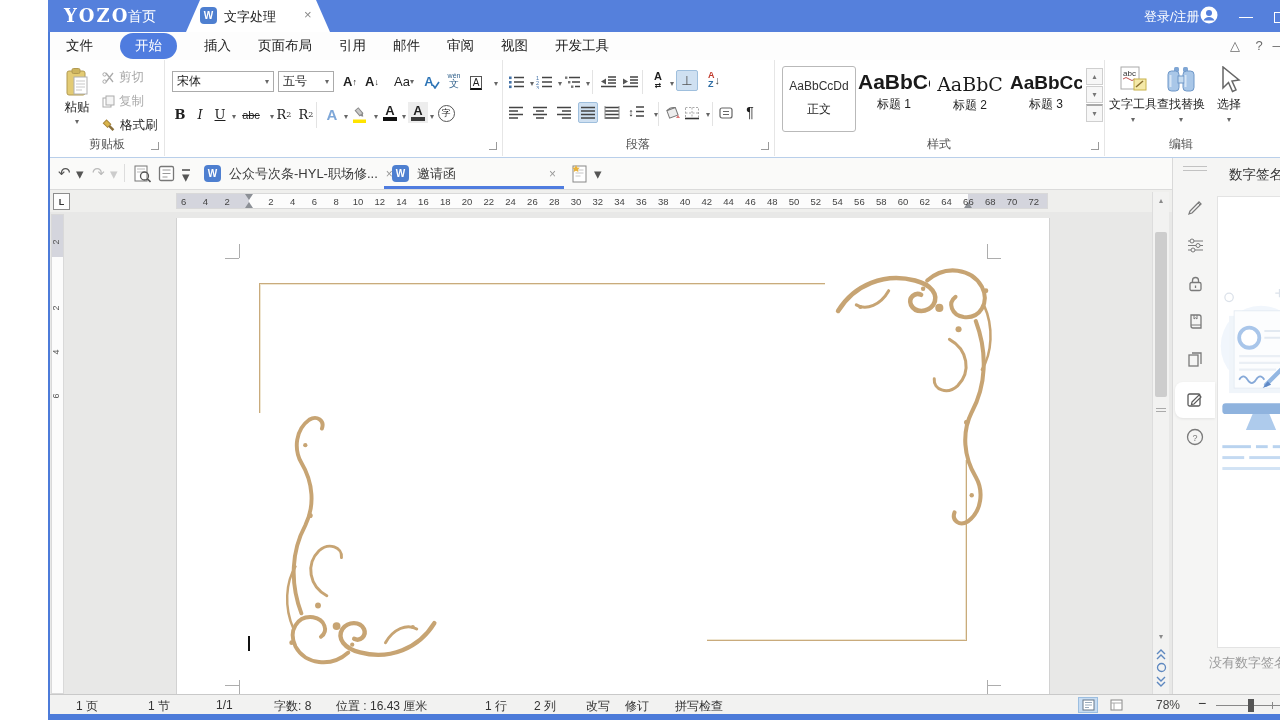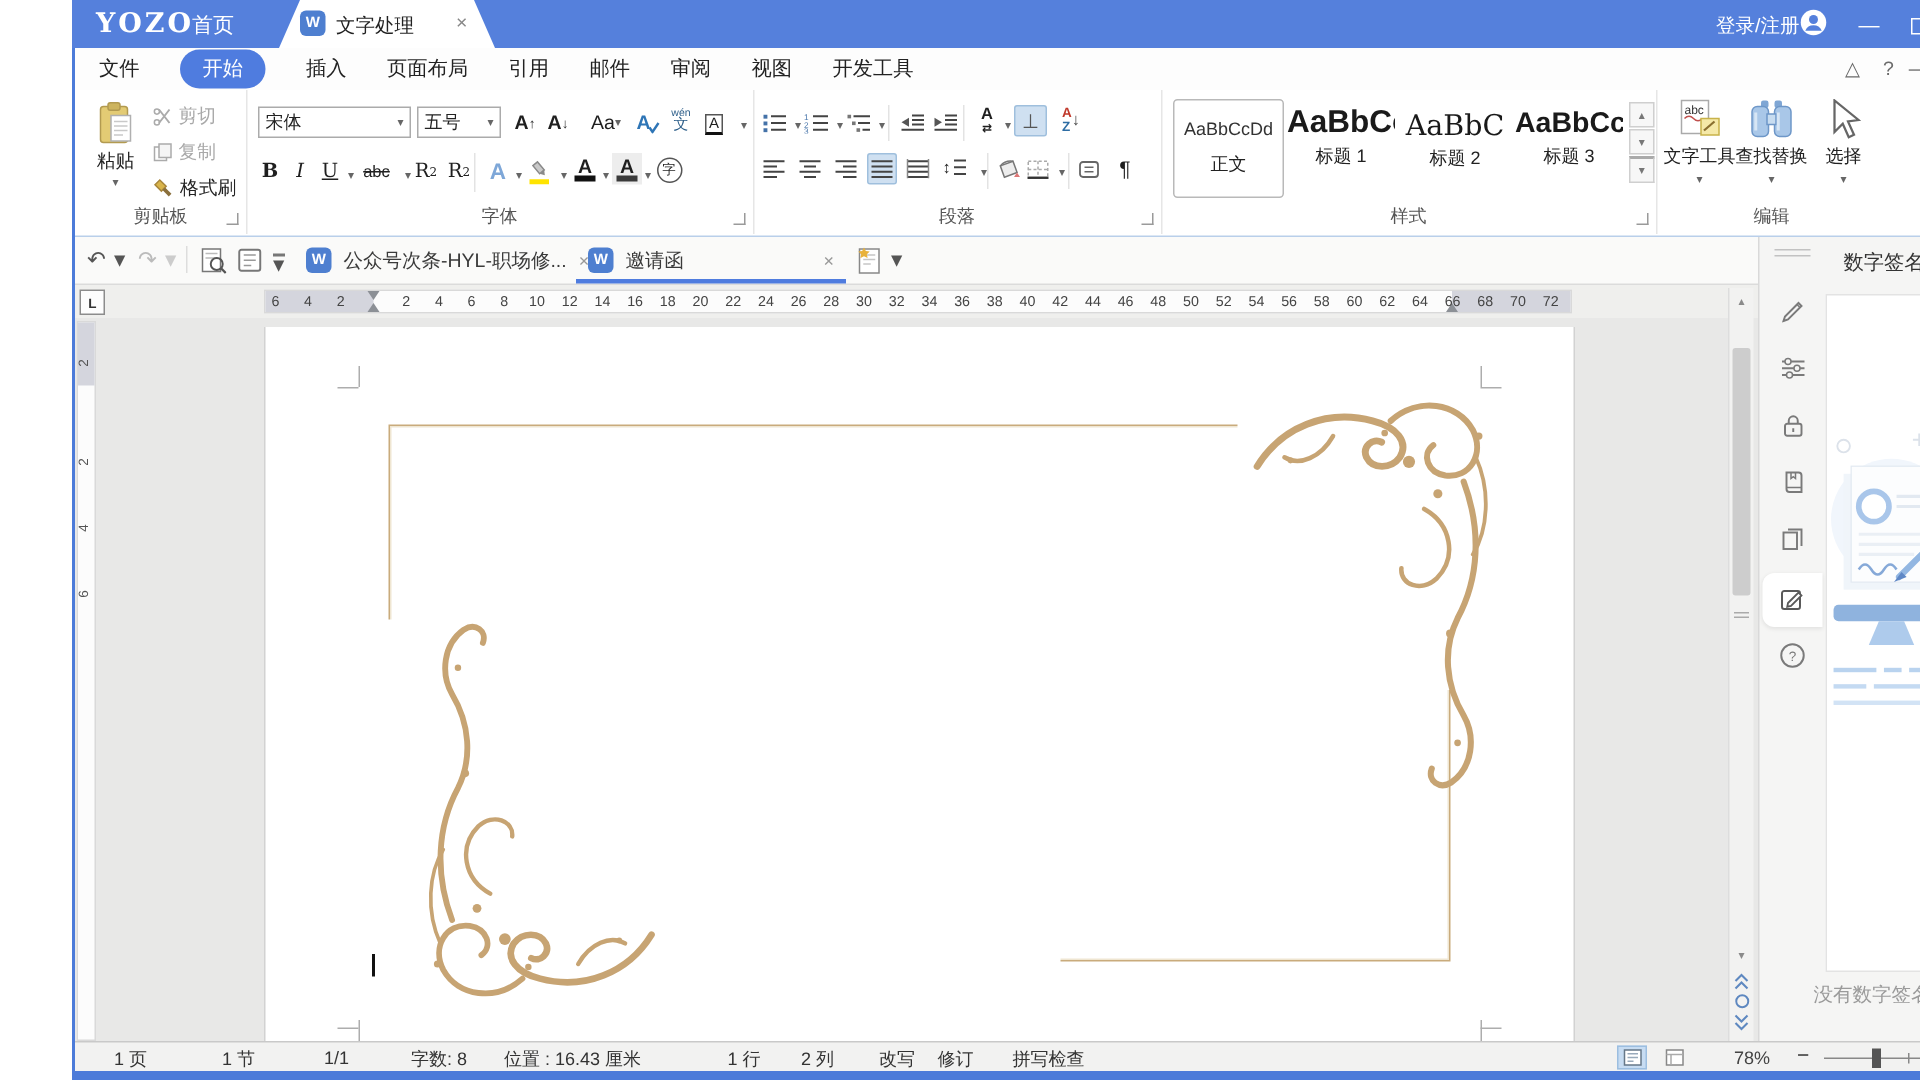--- a/index.html
+++ b/index.html
@@ -300,21 +300,20 @@
       <div class="fbtn bold" style="left:244px;top:42px;flex-direction:column;line-height:12px;background:#EDEDED;">
         <span>A</span>
           <span style="width:14px;height:4px;background:#3A3A3A;display:block;"></span>
       </div>
       <div class="fbtn" style="left:258px;top:46px;">
           <span class="car">▾</span>
         </div>
       <div class="fbtn" style="left:272px;top:43px;">
         <span style="border:1px solid #555;border-radius:50%;width:15px;height:15px;font-size:9px;display:flex;align-items:center;justify-content:center;">字</span>
       </div>
-      <div class="glabel">字体</div>
       <div class="lau"></div>
     </div>
 
     <div class="grp" style="left:454px;width:272px;">
       <div class="fbtn" style="left:4px;top:11px;">
         <svg width="17" height="14">
             <path d="M6 2.5h10M6 7h10M6 11.5h10" stroke="#444" stroke-width="1.4"></path>
             <rect x="1" y="1.5" width="2.6" height="2.6" fill="#4472A8"></rect>
             <rect x="1" y="6" width="2.6" height="2.6" fill="#4472A8"></rect>
             <rect x="1" y="10.5" width="2.6" height="2.6" fill="#4472A8"></rect>

